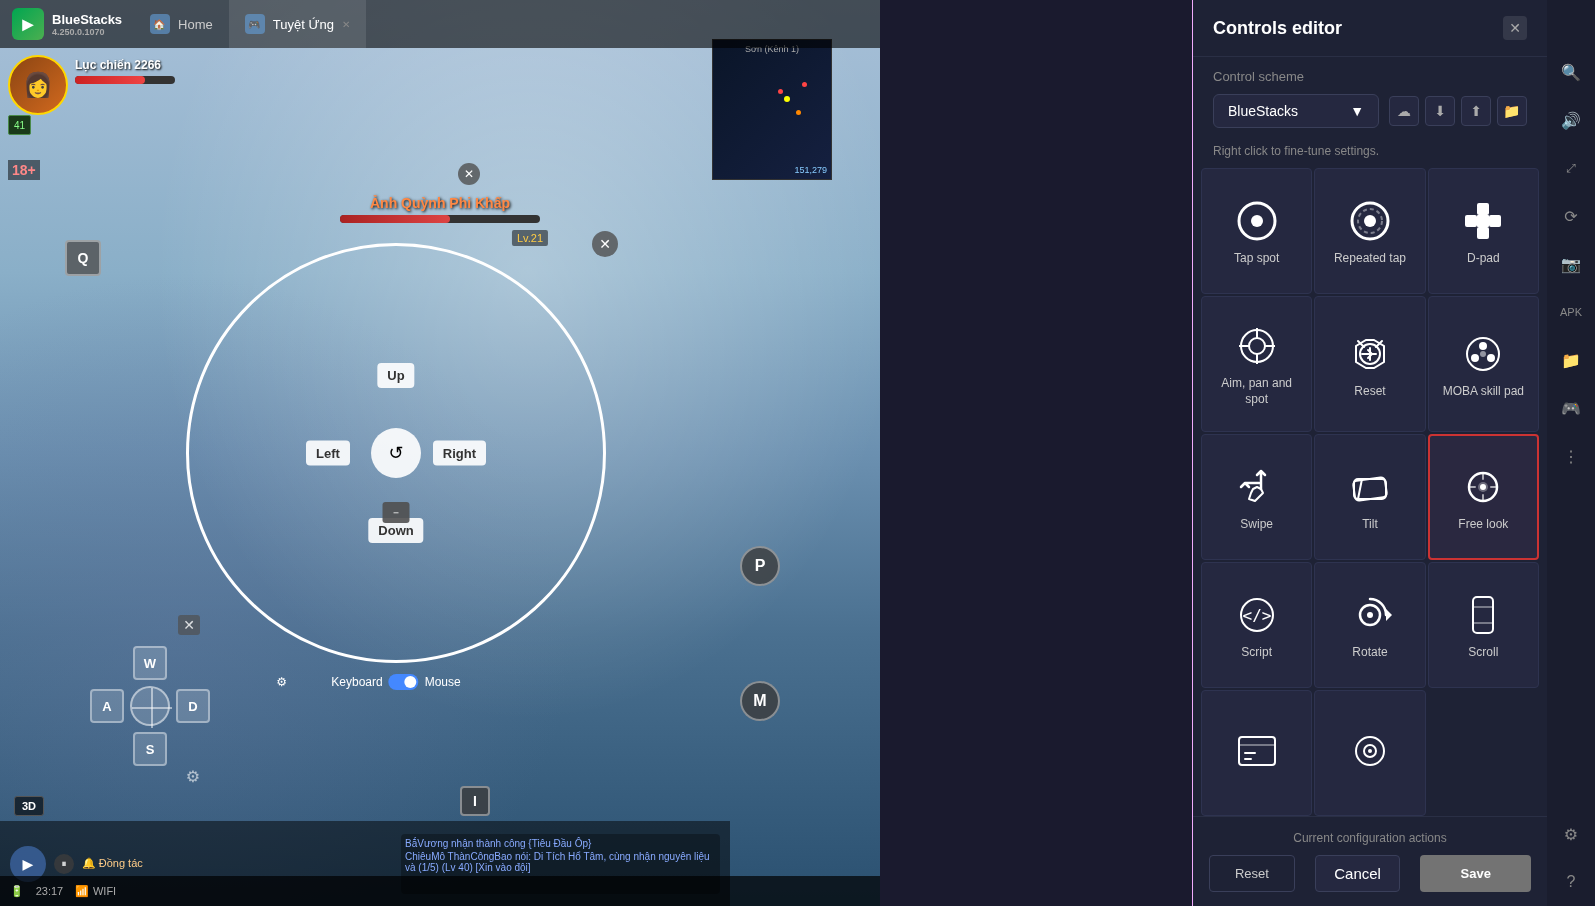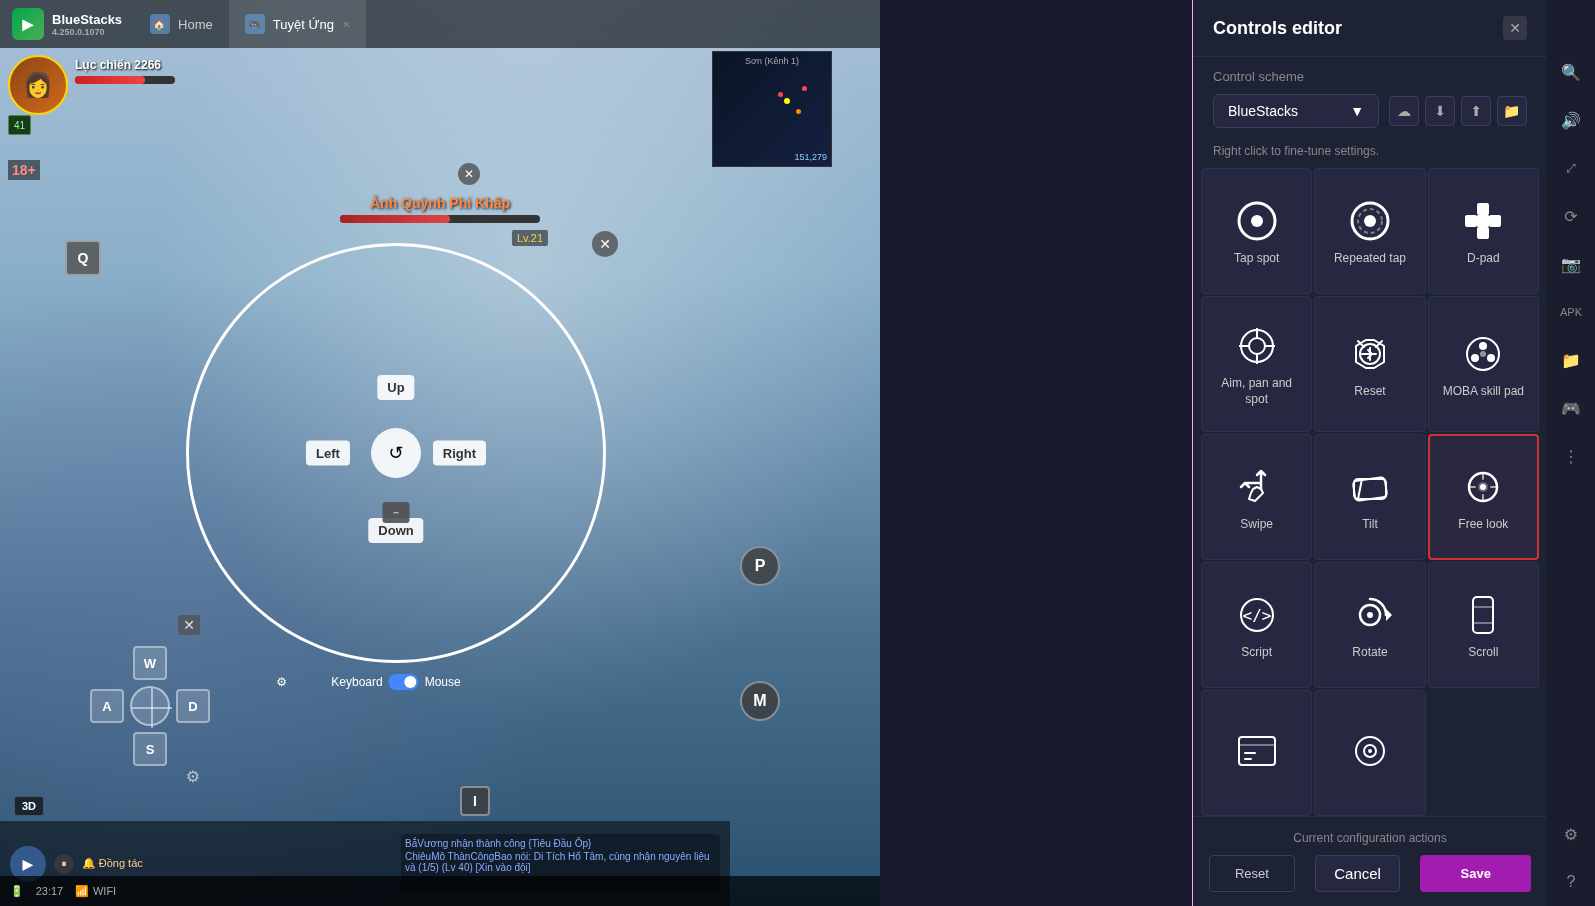--- a/index.html
+++ b/index.html
@@ -91,22 +91,22 @@
       width: 32px; height: 32px;
       margin: 8px 0;
       display: flex; align-items: center; justify-content: center;
       color: #888; font-size: 16px; cursor: pointer;
       border-radius: 4px;
     }
 
     
     #mini-map {
       position: absolute;
-      right: 48px; top: 51px;
-      width: 120px; height: 116px;
+      right: 48px; top: 39px;
+      width: 120px; height: 141px;
       background: rgba(20,30,50,0.8);
       border: 1px solid #333;
       margin-left: 28px;
     }
 
     
     .hud-avatar {
       position: absolute;
       top: 55px; left: 8px;
       width: 60px; height: 60px;
@@ -168,21 +168,21 @@
       width: 180px; height: 180px;
     }
     .dpad-btn {
       position: absolute;
       background: rgba(255,255,255,0.9);
       color: #333; font-weight: bold; font-size: 13px;
       border-radius: 4px;
       display: flex; align-items: center; justify-content: center;
       padding: 5px 10px;
     }
-    .dpad-up { top: 12px; left: 50%; transform: translateX(-50%); }
+    .dpad-up { top: 0; left: 50%; transform: translateX(-50%); }
     .dpad-down { bottom: 0; left: 50%; transform: translateX(-50%); }
     .dpad-left { left: 0; top: 50%; transform: translateY(-50%); }
     .dpad-right { right: 0; top: 50%; transform: translateY(-50%); }
     .dpad-center-btn {
       position: absolute;
       top: 50%; left: 50%; transform: translate(-50%, -50%);
       width: 50px; height: 50px;
       background: rgba(255,255,255,0.9);
       border-radius: 50%;
       display: flex; align-items: center; justify-content: center;
@@ -410,21 +410,21 @@
       flex: 1;
       padding: 9px;
       background: #252840;
       border: 1px solid #3a3f5a;
       border-radius: 4px;
       color: white; font-size: 15px; cursor: pointer;
     }
     .btn-save {
       flex: 1.5;
       padding: 6px;
-      background: #a21caf;
+      background: #737373;
       border: none;
       border-radius: 4px;
       color: white; font-size: 13px; font-weight: 600; cursor: pointer;
     }
 
     
     .win-controls {
       position: absolute;
       top: 0; right: 48px;
       display: flex;

